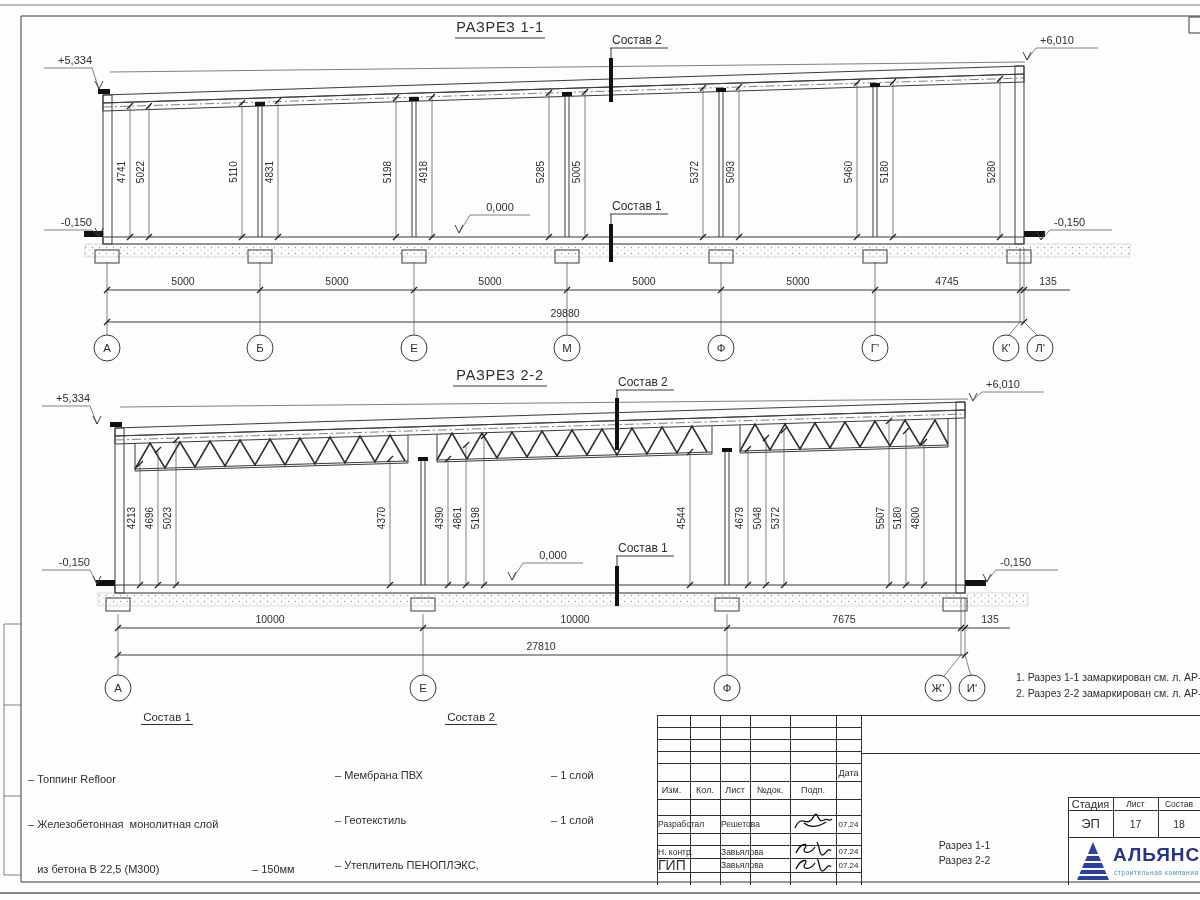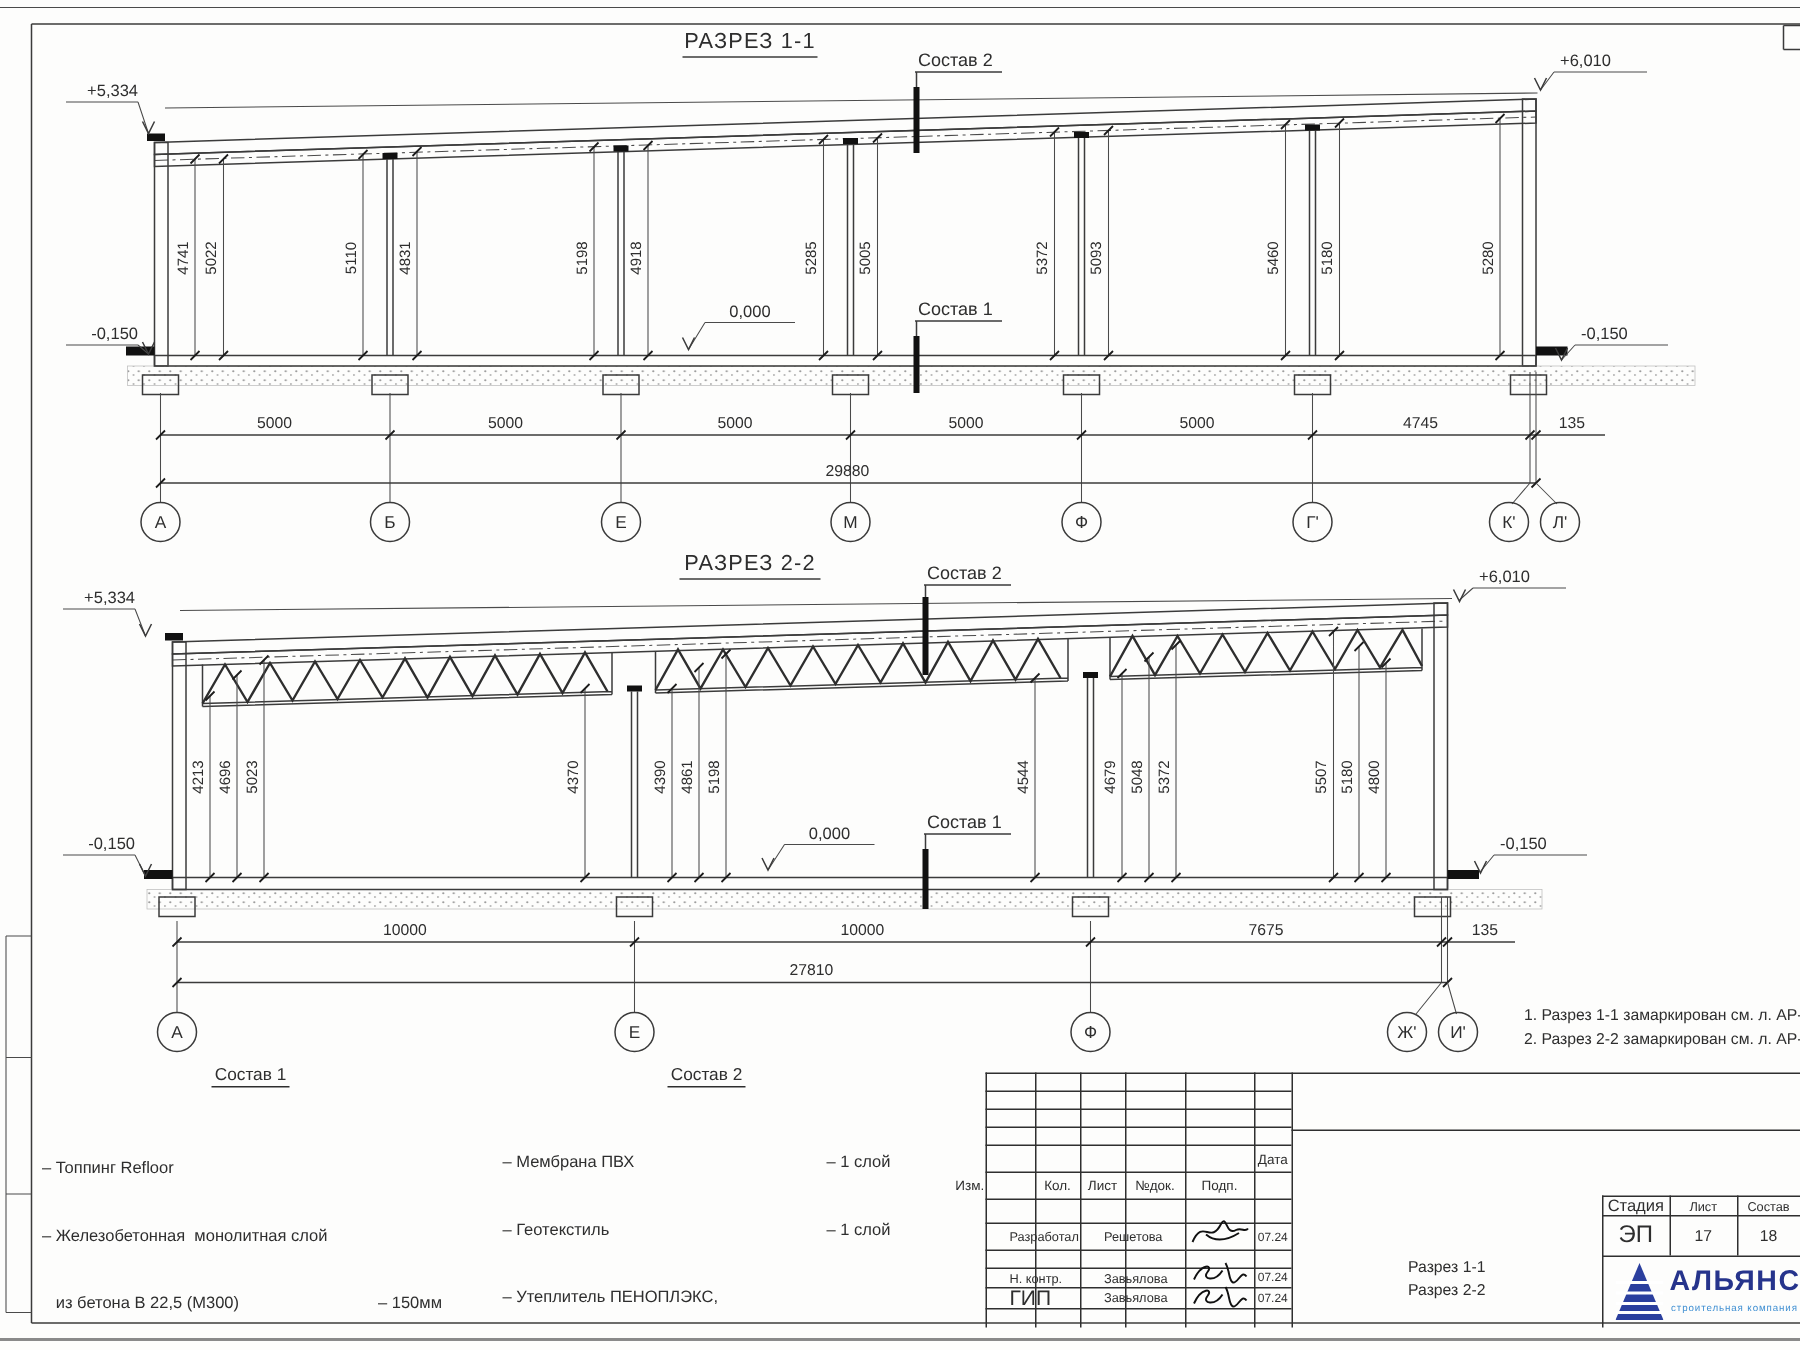--- a/index.html
+++ b/index.html
@@ -14,21 +14,21 @@
   .dt{font-size:10px;fill:#2e2e2e;}
   .ax{font-size:11.5px;fill:#2e2e2e;}
   .ln{stroke:#3b3b3b;stroke-width:1;fill:none;}
   .thin{stroke:#4a4a4a;stroke-width:.7;fill:none;}
   .tk{stroke:#1c1c1c;stroke-width:1.2;fill:none;}
   .blk{fill:#111;}
   .vl,.hl{position:absolute;background:#2f2f2f;}
   .vl{width:1px;}
   .hl{height:1px;}
   .cell{position:absolute;font-size:9px;display:flex;align-items:center;justify-content:center;overflow:hidden;}
-  .cell.left{justify-content:flex-start;padding-left:16px;}
+  .cell.left{justify-content:flex-start;padding-left:1px;}
   .list{position:absolute;font-size:11px;line-height:15px;white-space:pre;}
   .lrow{display:flex;justify-content:center;}
   .lrow .t{flex:1;}
   .lrow .v{width:62px;text-align:left;}
   .ltitle{position:absolute;font-size:11.5px;text-align:center;}
   .ltitle span{border-bottom:1px solid #2e2e2e;padding:0 2px 1px;}
   .notes{position:absolute;left:1016px;top:669px;width:184px;height:34px;overflow:hidden;
          font-size:10.5px;line-height:16px;white-space:nowrap;}
 </style>
 </head>
@@ -350,21 +350,21 @@
   <div class="hl" style="left:657px;top:815px;width:204px"></div>
   <div class="hl" style="left:657px;top:833px;width:204px"></div>
   <div class="hl" style="left:657px;top:845px;width:204px"></div>
   <div class="hl" style="left:657px;top:858px;width:204px"></div>
   <div class="hl" style="left:657px;top:872px;width:204px"></div>
   <div class="hl" style="left:861px;top:753px;width:339px"></div>
   <div class="hl" style="left:1068px;top:797px;width:132px"></div>
   <div class="hl" style="left:1068px;top:810px;width:132px"></div>
   <div class="hl" style="left:1068px;top:837px;width:132px"></div>
 
-  <div class="cell" style="left:630px;top:781px;width:33px;height:18px">Изм.</div>
+  <div class="cell" style="left:655px;top:781px;width:33px;height:18px">Изм.</div>
   <div class="cell" style="left:690px;top:781px;width:30px;height:18px">Кол.</div>
   <div class="cell" style="left:720px;top:781px;width:30px;height:18px">Лист</div>
   <div class="cell" style="left:750px;top:781px;width:40px;height:18px">№док.</div>
   <div class="cell" style="left:790px;top:781px;width:46px;height:18px">Подп.</div>
   <div class="cell" style="left:836px;top:764px;width:25px;height:18px">Дата</div>
 
   <div class="cell left" style="left:657px;top:815px;width:63px;height:18px;font-size:8.5px">Разработал</div>
   <div class="cell left" style="left:720px;top:815px;width:70px;height:18px;font-size:8.5px">Решетова</div>
   <div class="cell" style="left:836px;top:815px;width:25px;height:18px;font-size:8px">07.24</div>
   <div class="cell left" style="left:657px;top:845px;width:63px;height:13px;font-size:8.5px">Н. контр.</div>
@@ -380,21 +380,21 @@
   <svg class="abs" style="left:792px;top:838px" width="42" height="22">
     <path d="M4 15 C9 4 17 5 13 10 C9 15 18 17 23 9 M25 4 C28 9 27 16 30 17 C33 18 36 8 39 13" stroke="#111" stroke-width="1.3" fill="none"></path>
   </svg>
   <svg class="abs" style="left:792px;top:854px" width="42" height="22">
     <path d="M4 15 C9 4 17 5 13 10 C9 15 18 17 23 9 M25 4 C28 9 27 16 30 17 C33 18 36 8 39 13" stroke="#111" stroke-width="1.3" fill="none"></path>
   </svg>
 
   <div class="cell" style="left:1068px;top:797px;width:45px;height:13px;font-size:11px">Стадия</div>
   <div class="cell" style="left:1113px;top:797px;width:45px;height:13px;font-size:8.5px">Лист</div>
   <div class="cell" style="left:1158px;top:797px;width:42px;height:13px;font-size:8.5px">Состав</div>
-  <div class="cell" style="left:1068px;top:810px;width:45px;height:27px;font-size:16px">ЭП</div>
+  <div class="cell" style="left:1068px;top:810px;width:45px;height:27px;font-size:13px">ЭП</div>
   <div class="cell" style="left:1113px;top:810px;width:45px;height:27px;font-size:10.5px">17</div>
   <div class="cell" style="left:1158px;top:810px;width:42px;height:27px;font-size:10.5px">18</div>
 
   <div class="cell" style="left:861px;top:828px;width:207px;height:50px;font-size:10.5px;flex-direction:column;line-height:15px">
     <div>Разрез 1-1</div>
     <div>Разрез 2-2</div>
   </div>
 
   <div class="abs" style="left:1069px;top:838px;width:131px;height:46px;overflow:hidden">
     <svg class="abs" style="left:8px;top:4px" width="32" height="38">

